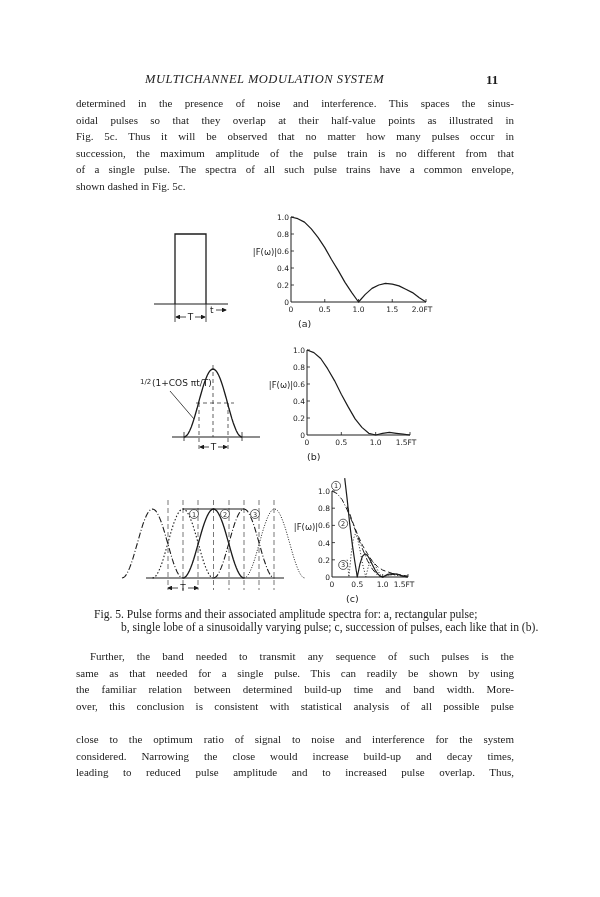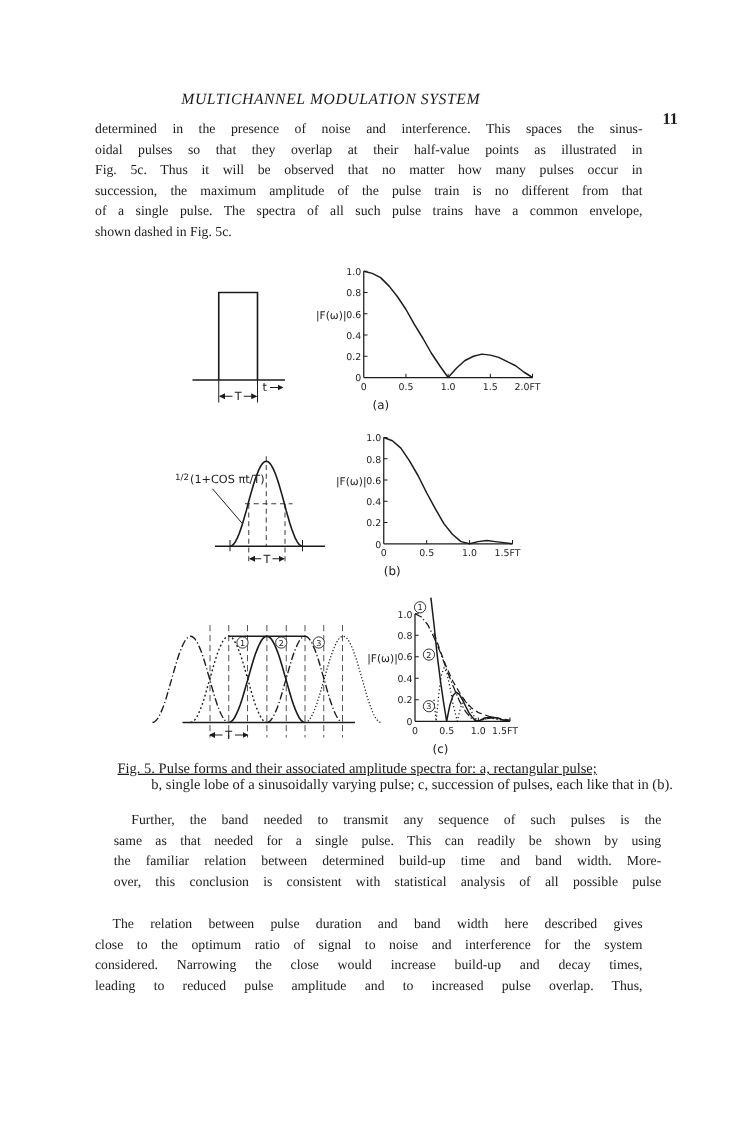--- a/index.html
+++ b/index.html
@@ -1,29 +1,29 @@
 <!DOCTYPE html>
 <html><head>
 <meta charset="utf-8">
 <style>
   html, body { margin: 0; padding: 0; background: #ffffff; }
   body { width: 600px; height: 897px; position: relative; overflow: hidden; color: #1c1c1c; font-family: "Liberation Serif", "DejaVu Serif", serif; }
   .running-head { position: absolute; top: 72px; left: 0; width: 600px; height: 20px; }
   .running-title { position: absolute; left: 145px; top: 0; font-style: italic; font-size: 12.5px; letter-spacing: 0.5px; }
-  .page-number { position: absolute; left: 486px; top: 15px; font-size: 13px; font-weight: bold; margin-left: 44px; }
+  .page-number { position: absolute; left: 486px; top: 0; font-size: 13px; font-weight: bold; }
   .para { position: absolute; left: 76px; width: 438px; font-size: 11px; line-height: 16.5px; text-align: justify; }
   .para .ln { display: block; text-align: justify; text-align-last: justify; white-space: nowrap; }
   .para .ln.last { text-align-last: left; }
   .para .ln.indent { padding-left: 14px; }
   #p1 { top: 95px; }
-  #p2 { top: 648px; margin-left: 15px; }
+  #p2 { top: 648px; }
   #p3 { top: 731px; }
   .caption { position: absolute; left: 80px; width: 440px; top: 608px; font-size: 11.6px; line-height: 13px; }
   .caption .ln { display: block; white-space: nowrap; padding-left: 41px; }
-  .caption .ln.indent { padding-left: 14px; text-decoration: underline; }
+  .caption .ln.indent { padding-left: 14px; }
   svg.figure { position: absolute; left: 0; top: 0; }
   .fig-text { font-family: "DejaVu Sans", sans-serif; fill: #1c1c1c; }
 </style>
 </head>
 <body>
 
 <div class="running-head">
   <span class="running-title">MULTICHANNEL MODULATION SYSTEM</span>
   <span class="page-number">11</span>
 </div>
@@ -205,17 +205,16 @@
 </div>
 
 <div class="para" id="p2">
   <span class="ln indent">Further, the band needed to transmit any sequence of such pulses is the</span>
   <span class="ln">same as that needed for a single pulse.  This can readily be shown by using</span>
   <span class="ln">the familiar relation between determined build-up time and band width.  More-</span>
   <span class="ln">over, this conclusion is consistent with statistical analysis of all possible pulse</span>
 </div>
 
 <div class="para" id="p3">
-  <span class="ln indent">The relation between pulse duration and band width here described gives</span>
   <span class="ln">close to the optimum ratio of signal to noise and interference for the system</span>
   <span class="ln">considered.  Narrowing the close would increase build-up and decay times,</span>
   <span class="ln">leading to reduced pulse amplitude and to increased pulse overlap.  Thus,</span>
 </div>
 
 </body></html>

